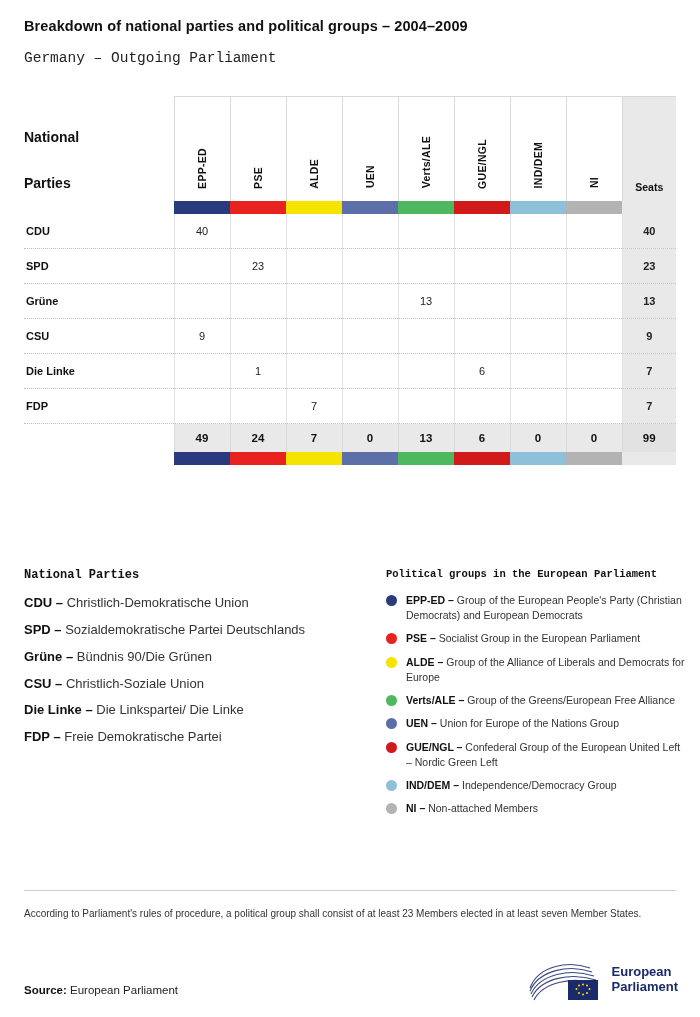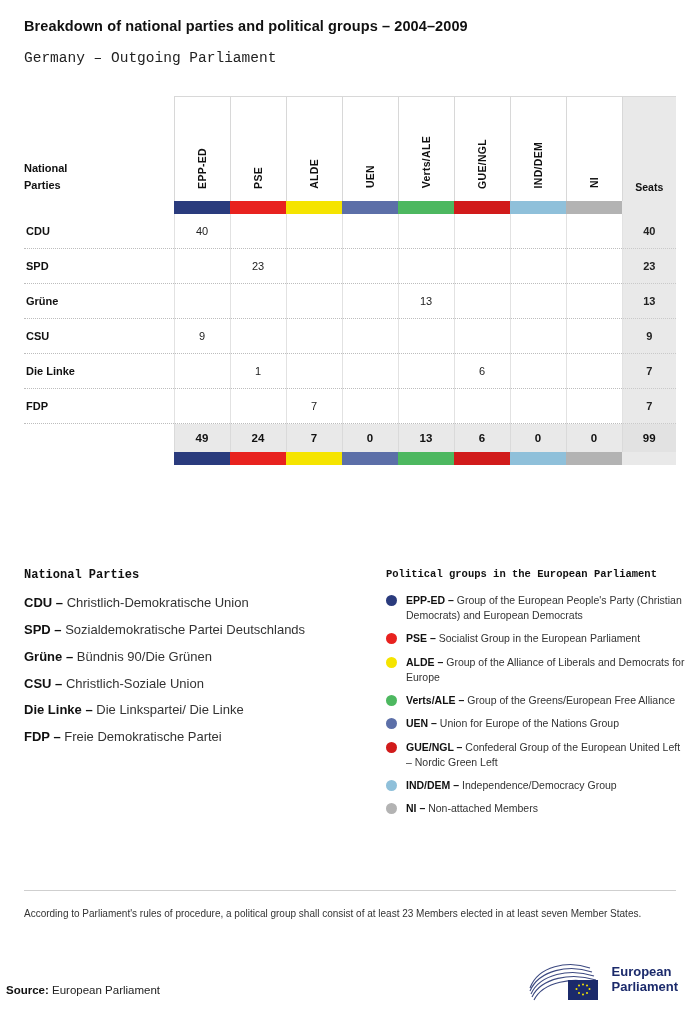--- a/index.html
+++ b/index.html
@@ -78,24 +78,25 @@
     transform: rotate(180deg);
     font-size: 10.5px;
     font-weight: bold;
     letter-spacing: 0.3px;
     white-space: nowrap;
     color: #111;
     display: inline-block;
     margin-bottom: 2px;
   }
   .nat-label {
-    font-size: 11px;
+    font-size: 14px;
     font-weight: bold;
     line-height: 1.55;
     color: #111;
+    margin-top: 24px;
   }
   .seats-label {
     font-size: 10.5px;
     font-weight: bold;
     color: #111;
     padding-bottom: 2px;
   }
 
   
   .strip-row td {
@@ -210,21 +211,21 @@
   .note {
     position: absolute;
     left: 24px; top: 906px;
     width: 640px;
     font-size: 10px;
     line-height: 1.5;
     color: #333;
   }
   .source {
     position: absolute;
-    left: 6px; top: 984px;
+    left: 24px; top: 984px;
     font-size: 11.5px;
     color: #222;
   }
   .source b { color: #111; }
 
   .ep-logo {
     position: absolute;
     right: 22px; top: 958px;
     display: flex;
     align-items: center;

